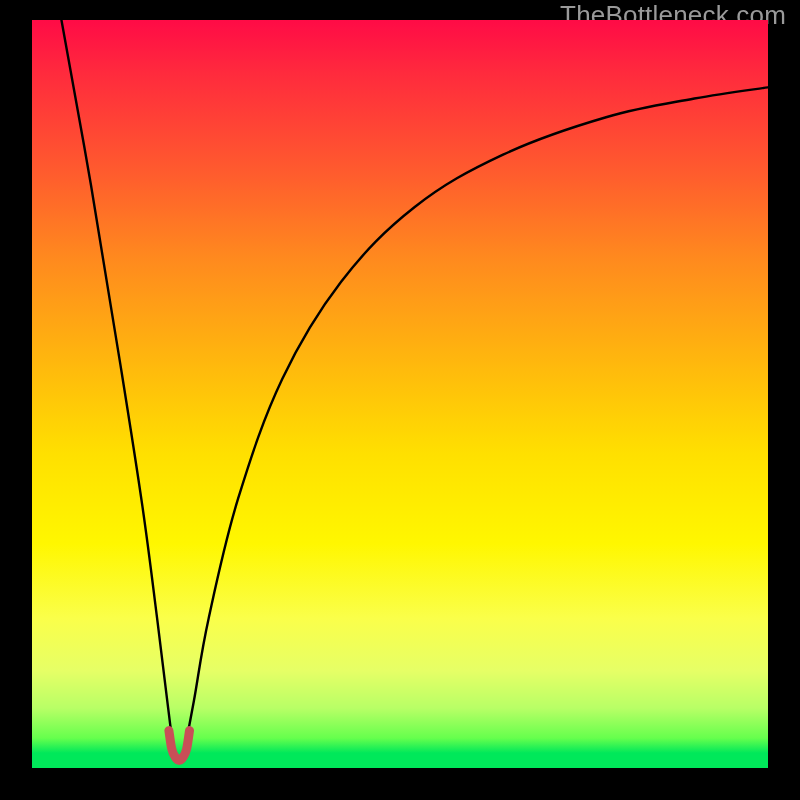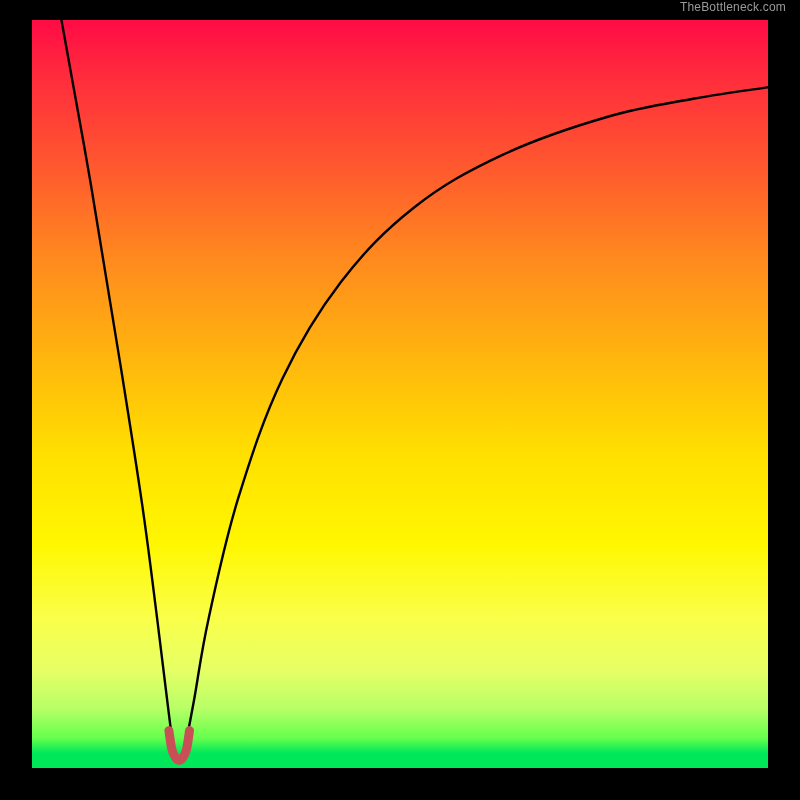--- a/index.html
+++ b/index.html
@@ -47,21 +47,21 @@
       #66ff4d 96%,
       #00e85a 98%,
       #00e85a 100%
     );
   }
   .watermark {
     position: absolute;
     top: 0px;
     right: 14px;
     color: #9a9a9a;
-    font-size: 12px;
+    font-size: 26px;
     letter-spacing: 0.2px;
     font-weight: 400;
     user-select: none;
   }
   svg.curve {
     position: absolute;
     inset: 0;
     z-index: 2;
   }
   svg.marker {

